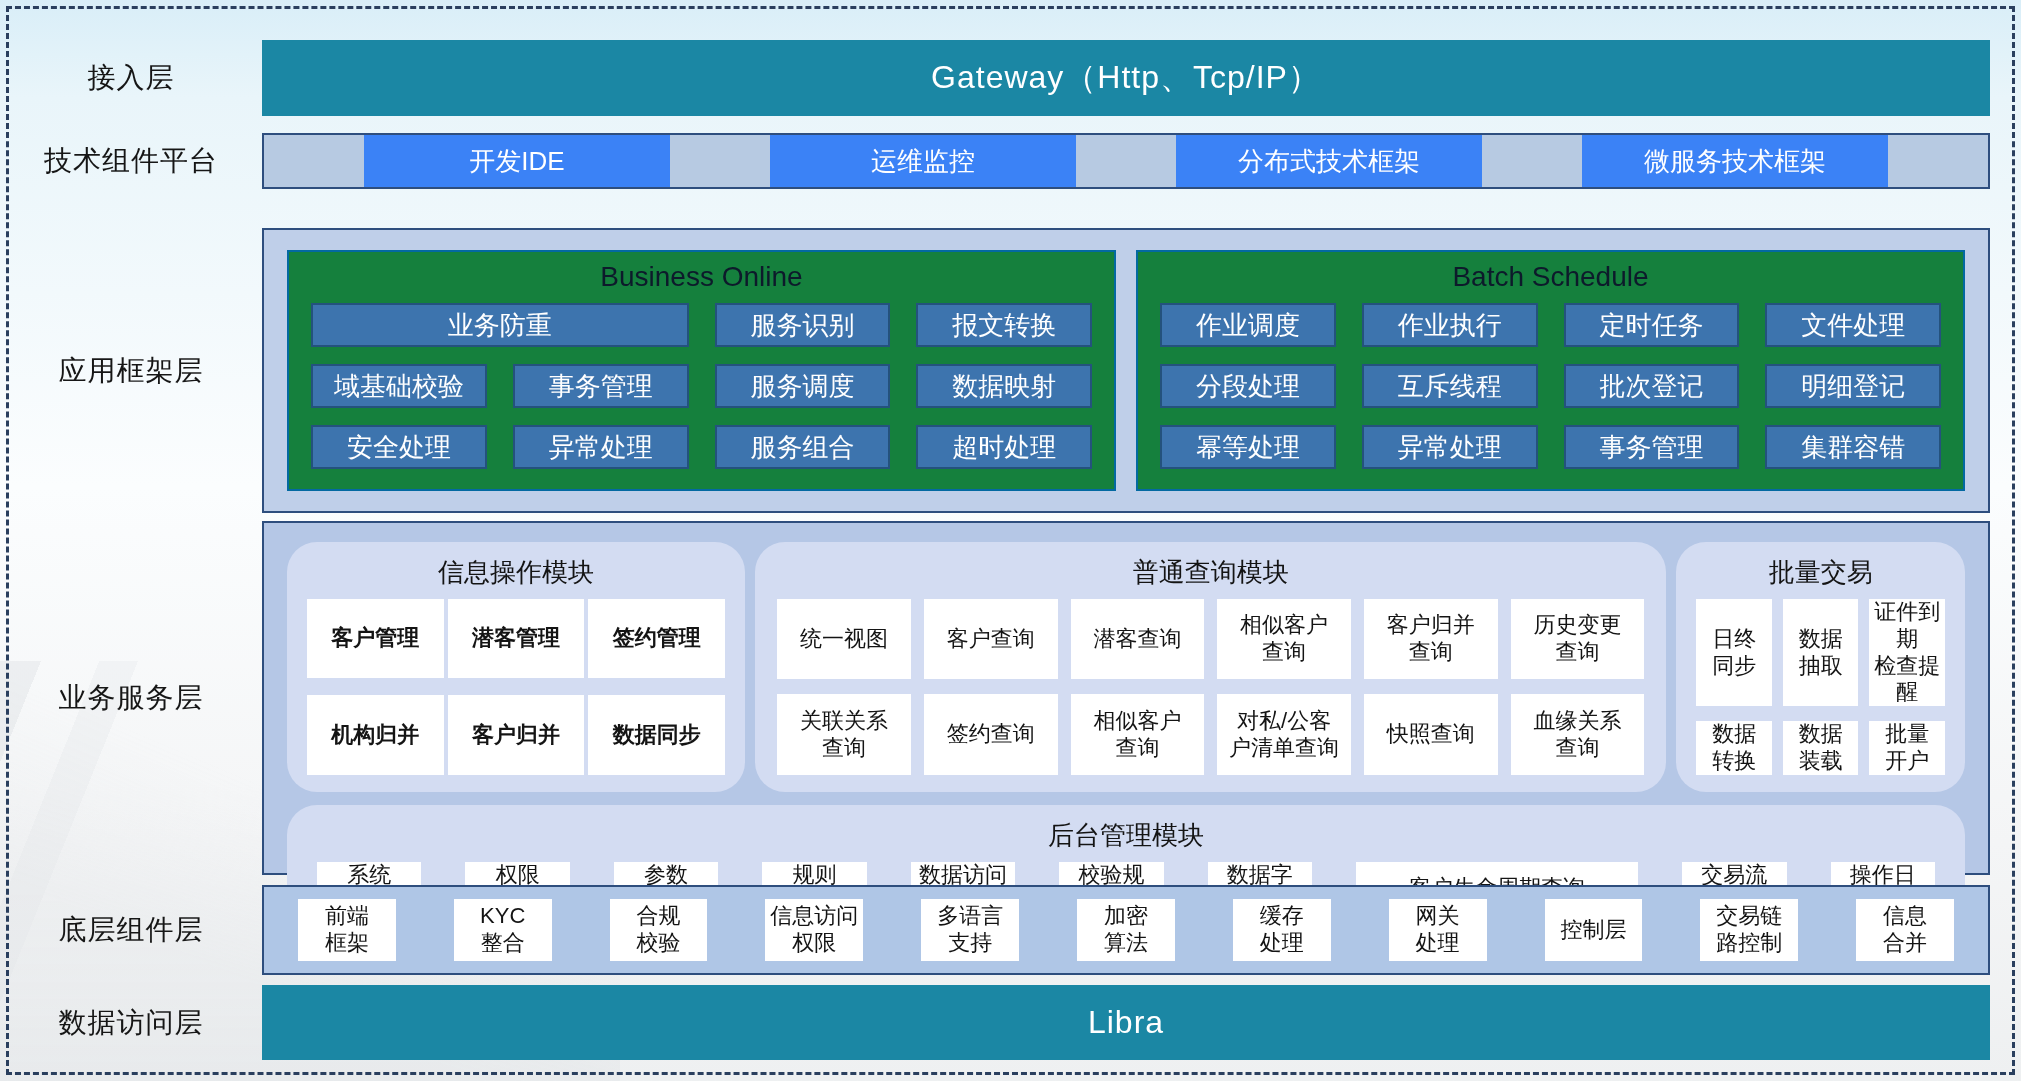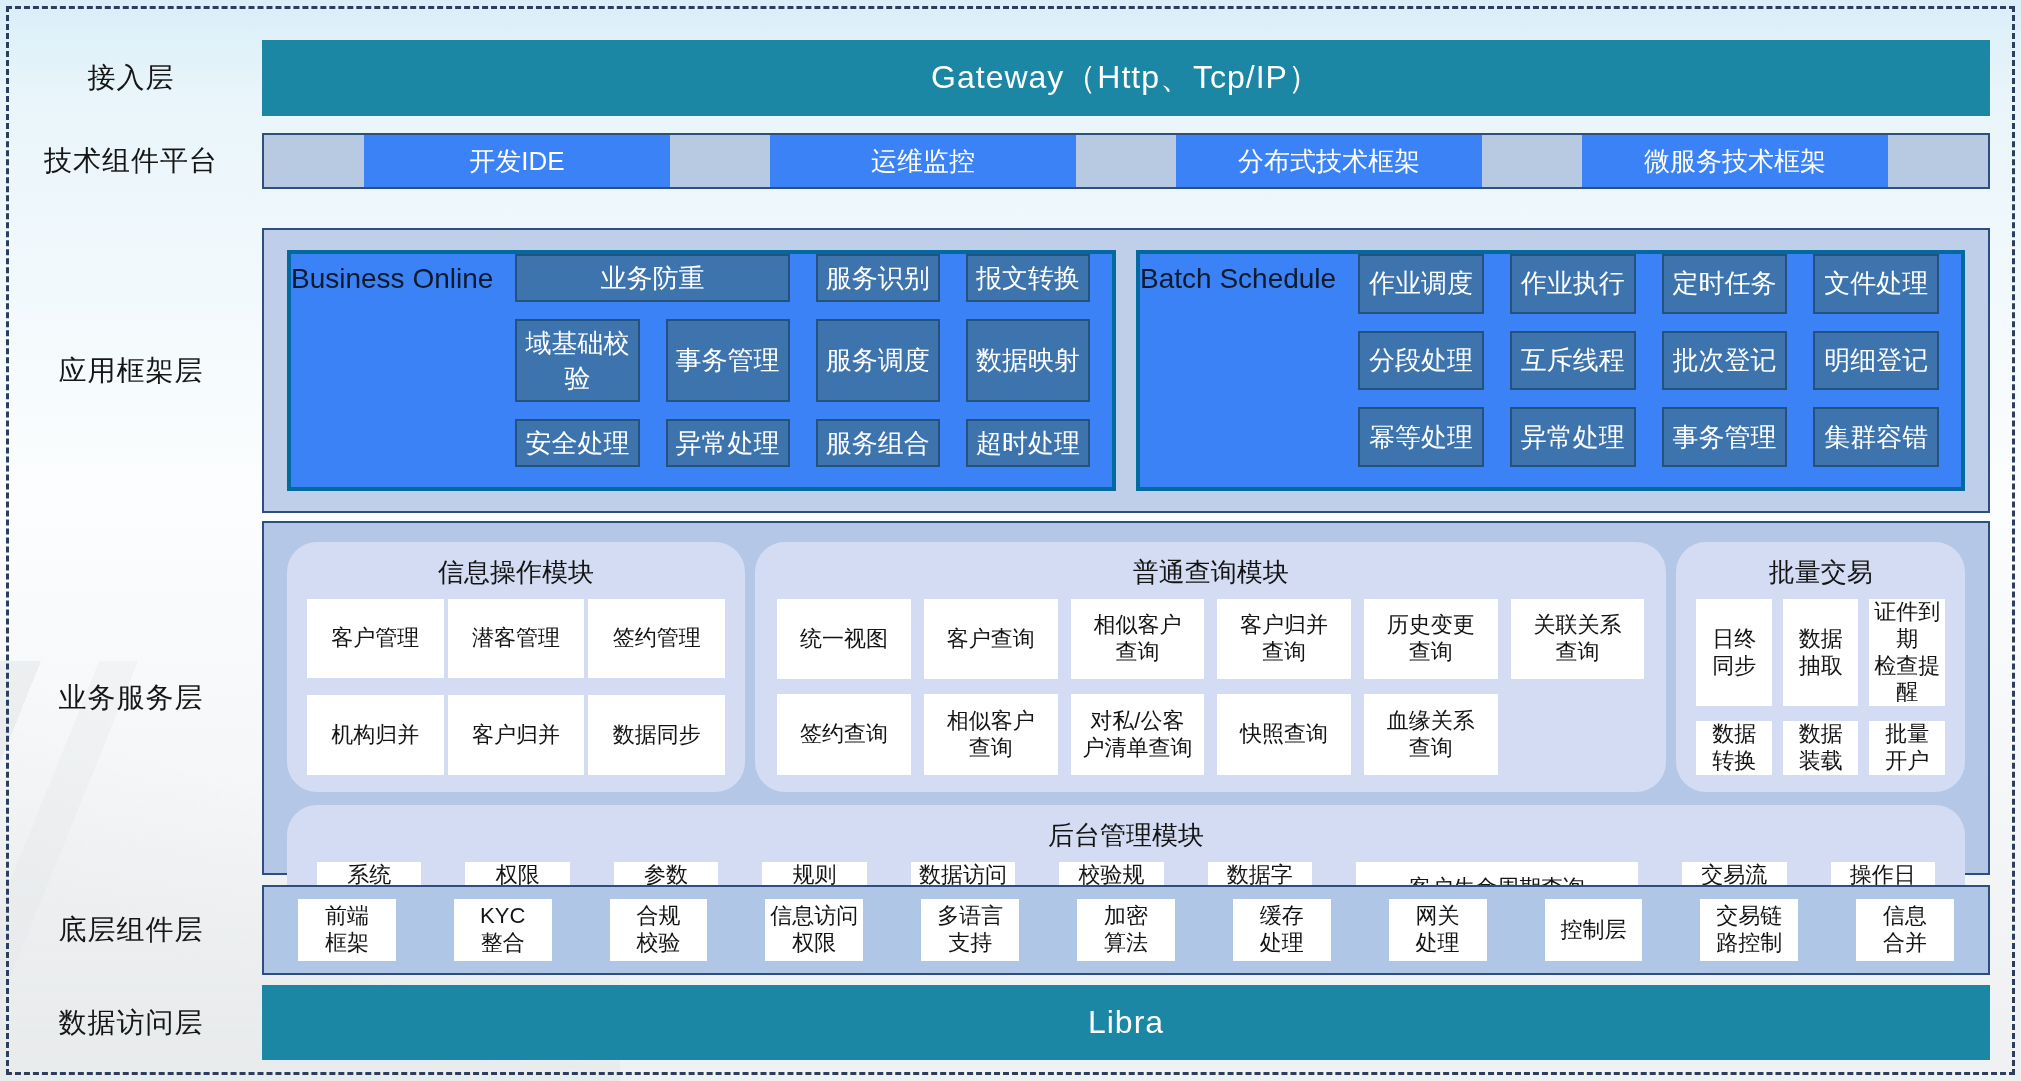--- a/index.html
+++ b/index.html
@@ -47,22 +47,22 @@
   .tech-row {
     background:#b7cae2; display:flex; align-items:center; justify-content:space-evenly;
   }
   .tech-btn {
     width:306px; height:52px; background:#3b82f6; color:#fff;
     display:flex; align-items:center; justify-content:center; font-size:26px;
   }
 
   .framework-row { background:#bfcfe9; display:flex; gap:20px; padding:20px 23px; }
   .panel {
-    flex:1; background:#3b82f6; border:4px solid #0369a1; box-sizing:border-box;
-    display:flex; 
+    flex:1; background:#15803d; border:2px solid #0369a1; box-sizing:border-box;
+    display:flex; flex-direction:column;
   }
   .panel-title { text-align:center; font-size:28px; color:#0d1a2b; padding:9px 0 10px; }
   .grid { display:grid; flex:1; }
   .grid-bo, .grid-bs { grid-template-columns:repeat(4,1fr); gap:17px 26px; padding:0 22px 20px; }
   .grid-bo > div:nth-child(1) { grid-column:span 2; }
   .chip {
     background:#3d74ae; border:2px solid #24527d; color:#fff;
     display:flex; align-items:center; justify-content:center; font-size:26px;
     white-space:pre-line; text-align:center;
   }
@@ -74,21 +74,21 @@
     display:flex; flex-direction:column; box-sizing:border-box;
   }
   .module-info  { width:27.3%; }
   .module-query { flex:1; }
   .module-batch { width:17.2%; }
   .module-title { text-align:center; font-size:26px; color:#141414; padding:7px 0 9px; }
   .cell {
     background:#ffffff; color:#141414; display:flex; align-items:center; justify-content:center;
     text-align:center; font-size:22px; line-height:1.22; white-space:pre-line;
   }
-  .grid-info  { grid-template-columns:repeat(3,1fr); gap:17px 4px; }
+  .grid-info  { grid-template-columns:repeat(3,1fr); gap:17px 4px;font-weight:bold; }
   .grid-query { grid-template-columns:repeat(6,1fr); gap:15px 13px; padding:0 2px; }
   .grid-batch { grid-template-columns:repeat(3,1fr); gap:15px 11px; }
   .module-backoffice { height:118px; padding-bottom:14px; }
   .row-backoffice { display:flex; gap:44px; flex:1; padding:0 10px; }
   .row-backoffice > .cell { flex:1; }
   .row-backoffice > .cell:nth-child(8) { flex:2.7; }
 
   .base-row { background:#afc6e6; display:flex; align-items:center; gap:58px; padding:0 34px; }
   .base-row > .cell { flex:1; height:62px; }
 </style>
@@ -168,20 +168,21 @@
               <div class="cell">机构归并</div>
               <div class="cell">客户归并</div>
               <div class="cell">数据同步</div>
             </div>
         </div>
         <div class="module module-query">
           <div class="module-title">普通查询模块</div>
           <div class="grid grid-query">
               <div class="cell">统一视图</div>
               <div class="cell">客户查询</div>
+              <div class="cell">潜客查询</div>
               <div class="cell">相似客户
 查询</div>
               <div class="cell">客户归并
 查询</div>
               <div class="cell">历史变更
 查询</div>
               <div class="cell">关联关系
 查询</div>
               <div class="cell">签约查询</div>
               <div class="cell">相似客户

